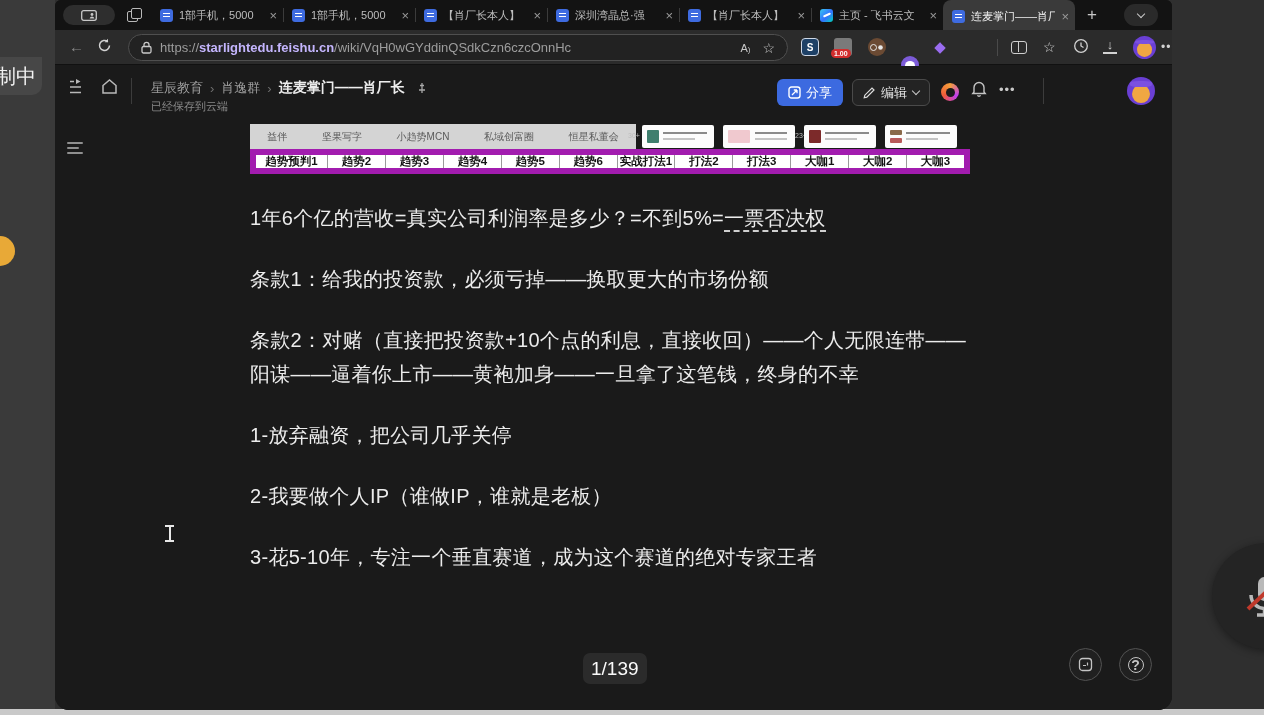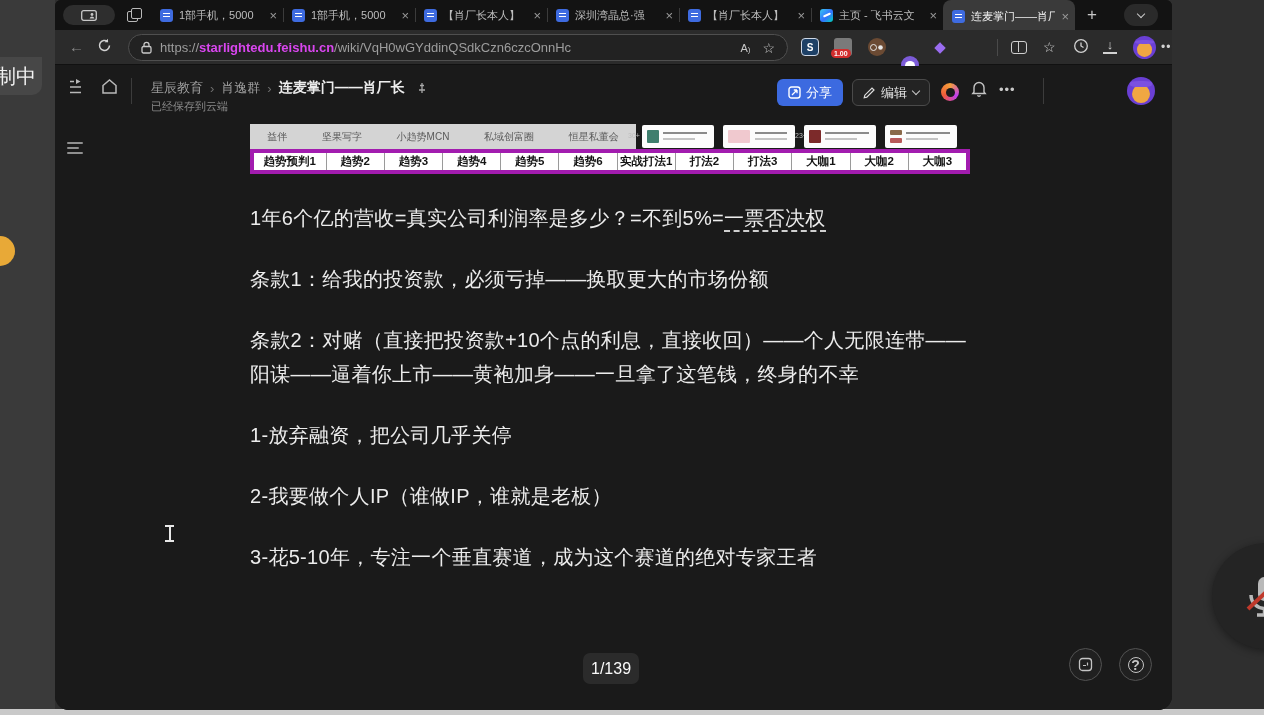--- a/index.html
+++ b/index.html
@@ -50,21 +50,21 @@
                   border-radius:11px; display:flex; align-items:center; justify-content:center; }
   .chev { width:6px; height:6px; border-right:1.5px solid #c9c9c9; border-bottom:1.5px solid #c9c9c9;
           transform:rotate(45deg); margin-top:-3px; }
 
   
   .toolbar { position:relative; height:35px; background:#2b2b2b; border-bottom:1px solid #111; }
   .tb-icon { position:absolute; top:9px; color:#d2d2d2; font-size:15px; line-height:16px; }
   .url-pill { position:absolute; left:73px; top:4px; width:660px; height:27px; border:1px solid #4f4f4f;
               border-radius:14px; background:#222; display:flex; align-items:center; padding:0 12px; gap:8px; }
   .url-text { font-size:13px; color:#9d9d9d; white-space:nowrap; overflow:hidden; flex:1; }
-  .url-text b { color:#d946ef; font-weight:600;margin-top:12px; }
+  .url-text b { color:#c4b5fd; font-weight:600;margin-top:12px; }
   .pill-right { display:flex; align-items:center; gap:12px; color:#c9c9c9; font-size:12px; }
   .ext { position:absolute; top:8px; width:18px; height:18px; }
   .ext-s { border-radius:4px; background:#1d4066; color:#fff; font-size:10px; font-weight:bold;
            text-align:center; line-height:18px; border:1px solid #cfd8e6; }
   .ext-badge { background:#7a7a7a; border-radius:3px; }
   .ext-badge .b { position:absolute; left:-3px; bottom:-2px; background:#d22d2d; color:#fff; font-size:7px;
                   padding:1px 3px; border-radius:6px; font-weight:bold; }
   .ext-glasses { border-radius:50%; background:#6b4a33; position:relative; }
   .ext-glasses::before { content:""; position:absolute; left:2px; top:6px; width:5px; height:5px; border:1.2px solid #e8e8e8; border-radius:50%; box-shadow:7px 0 0 -1.2px #e8e8e8, 7px 0 0 0 #6b4a33 inset; }
   .ext-face { border-radius:50%; background:#7c5bd8; position:relative; }
@@ -112,39 +112,39 @@
   .sheet-strip { position:absolute; left:0; top:0; width:386px; height:25px; background:#d4d4d4;
                  display:flex; align-items:center; justify-content:space-around; overflow:hidden; }
   .sheet-strip span { font-size:10px; color:#5a5a5a; white-space:nowrap; }
   .cards { position:absolute; left:392px; top:1px; width:328px; height:24px; display:flex; gap:9px; }
   .mini-card { width:72px; height:23px; background:#fcfcfc; border-radius:2px; position:relative; padding:4px 5px; flex:none; }
   .mini-card .thumb { position:absolute; left:5px; top:5px; width:12px; height:13px; border-radius:1px; }
   .mini-card .l1 { position:absolute; left:21px; top:7px; width:44px; height:2px; background:#8b8b8b; }
   .mini-card .l2 { position:absolute; left:21px; top:13px; width:32px; height:2px; background:#c4c4c4; }
   .badge-cnt { position:absolute; top:8px; font-size:7px; color:#bdbdbd; }
   .sheet-tabs { position:absolute; left:0; top:25px; width:720px; height:25px; background:#fff;
-                display:flex; border:4px solid #a21caf; }
+                display:flex; border:6px solid #a21caf; }
   .sheet-tabs div { flex:1; border-right:1px solid #9a9a9a; display:flex; align-items:center; justify-content:center;
                     font-size:11.5px; font-weight:600; color:#141414; white-space:nowrap; }
   .sheet-tabs div:first-child { flex:1.25; }
   .sheet-tabs div:last-child { border-right:none; }
 
   .doc-body { color:#ececec; font-size:20px; line-height:34px; font-weight:500; letter-spacing:.3px; }
   .doc-body p { margin-top:27px; }
   .doc-body p:first-child { }
   .u-dash { border-bottom:2px dashed #d0d0d0; padding-bottom:1px; }
   .blockline { display:block; }
 
   .caret { position:absolute; left:109px; top:459px; width:11px; height:17px; }
   .caret::before { content:""; position:absolute; left:4.5px; top:0; width:2px; height:17px; background:#e8e8e8; }
   .caret::after { content:""; position:absolute; left:1px; top:0; width:9px; height:2px; background:#e8e8e8;
                   box-shadow:0 15px 0 #e8e8e8; }
 
   .page-pill { position:absolute; left:528px; top:587px; min-width:54px; height:31px; background:#2b2b2b;
-               border-radius:7px; color:#fafafa; font-size:16px; display:flex; align-items:center;
+               border-radius:7px; color:#fafafa; font-size:19px; display:flex; align-items:center;
                justify-content:center; padding:0 8px; }
   .float-btn { position:absolute; top:582px; width:33px; height:33px; border-radius:50%; border:1px solid #525252;
                background:#202020; display:flex; align-items:center; justify-content:center; color:#c4c4c4; }
   .help-q { font-size:14px; border:1.4px solid #c4c4c4; border-radius:50%; width:16px; height:16px;
             line-height:15px; text-align:center; font-weight:600; }
 </style>
 </head>
 <body>
 
 <div class="left-strip"></div>

